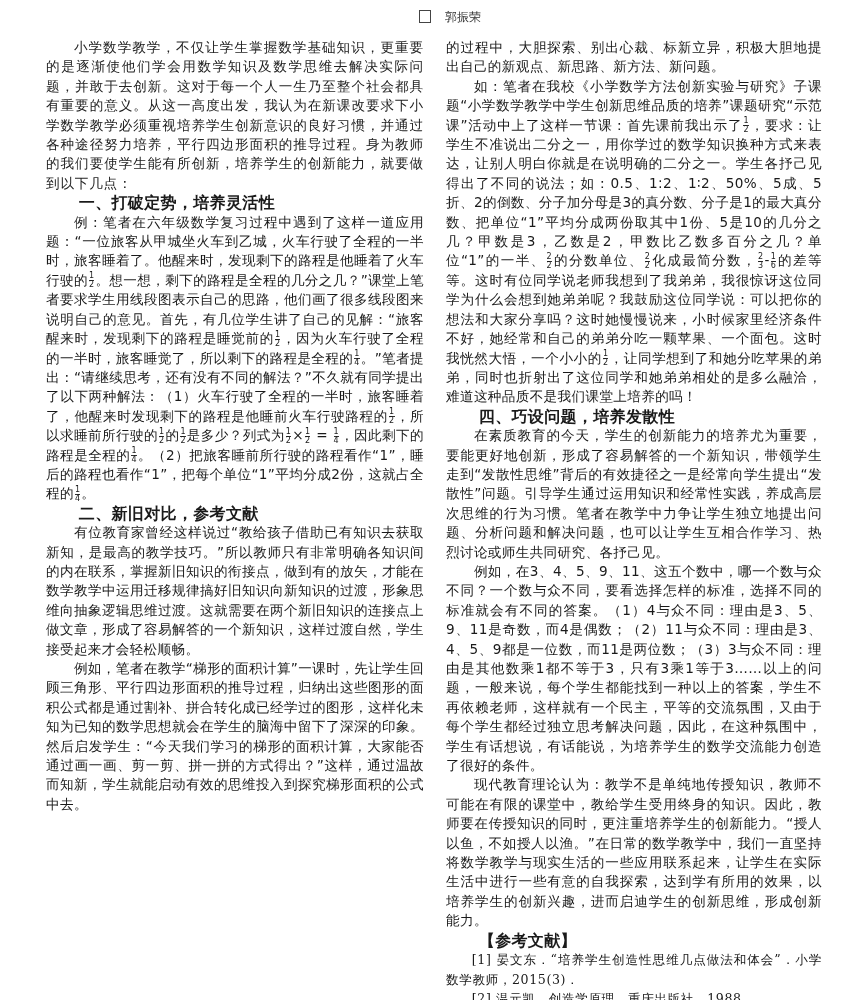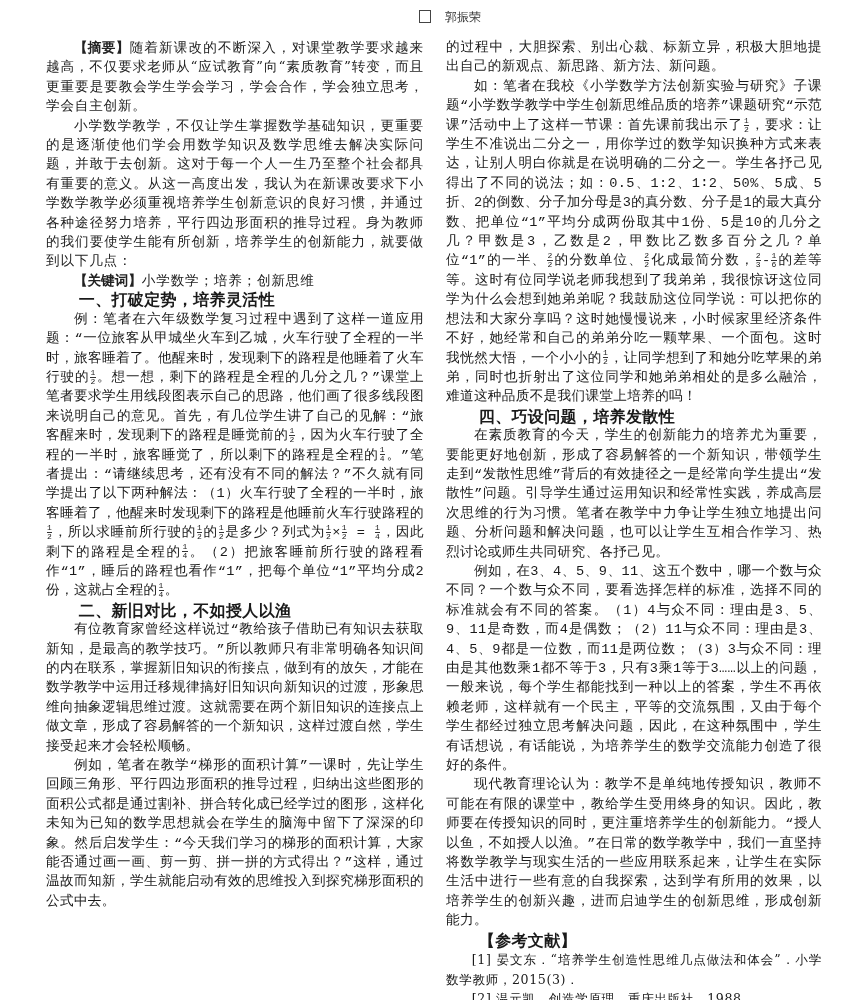--- a/index.html
+++ b/index.html
@@ -17,46 +17,44 @@
       display: inline-block; width: 10px; height: 11px; border: 1px solid #444;
       vertical-align: -2px; margin-right: 14px;
     }
     .col {
       position: absolute; top: 38px; width: 378px;
       font-size: 13.6px; line-height: 19.4px; text-align: justify;
       letter-spacing: 0.35px;
     }
     .col.left { left: 46px; }
     .col.right { left: 446px; width: 376px; }
-    .p { text-indent: 2.05em; margin: 0; font-family: Liberation Mono, monospace; }
+    .p { text-indent: 2.05em; margin: 0; }
     .p.noindent { text-indent: 0; }
     .serif { font-family: "DejaVu Serif", "Liberation Serif", serif; color: #222; letter-spacing: 0.8px; }
     .h2 { font-weight: bold; text-indent: 2.05em; margin: 0; font-size: 16px; }
     .kw-label { font-weight: bold; }
     .frac { font-size: 8px; display: inline-block; vertical-align: middle; line-height: 8px; text-align: center; text-indent: 0; margin: 0 1px; }
     .frac span { display: block; }
     .frac .num { border-bottom: 0.8px solid #333; }
     .ref { font-family: "DejaVu Serif", "Liberation Serif", serif; font-size: 12.6px; letter-spacing: 0.6px; }
   </style>
 </head>
 <body>
 
 <div class="header">
   <span class="box"></span><span>郭振荣</span>
 </div>
 
 <div class="col left">
-  <p class="p serif"><span class="kw-label" style="font-family:'DejaVu Sans',sans-serif;letter-spacing:0">【摘要】</span><span>随着新课改的不断深入，对课堂教学要求越来越高，不仅要求老师从“应试教育”向“素质教育”转变，而且更重要是要教会学生学会学习，学会合作，学会独立思考，学会自主创新。</span></p>
   <p class="p serif">小学数学教学，不仅让学生掌握数学基础知识，更重要的是逐渐使他们学会用数学知识及数学思维去解决实际问题，并敢于去创新。这对于每一个人一生乃至整个社会都具有重要的意义。从这一高度出发，我认为在新课改要求下小学数学教学必须重视培养学生创新意识的良好习惯，并通过各种途径努力培养，平行四边形面积的推导过程。身为教师的我们要使学生能有所创新，培养学生的创新能力，就要做到以下几点：</p>
-  <p class="p serif"><span class="kw-label" style="font-family:'DejaVu Sans',sans-serif;letter-spacing:0">【关键词】</span><span>小学数学；培养；创新思维</span></p>
 
   <p class="h2">一、打破定势，培养灵活性</p>
   <p class="p"><span>例：笔者在六年级数学复习过程中遇到了这样一道应用题：“一位旅客从甲城坐火车到乙城，火车行驶了全程的一半时，旅客睡着了。他醒来时，发现剩下的路程是他睡着了火车行驶的</span><span class="frac"><span class="num">1</span><span>2</span></span><span>。想一想，剩下的路程是全程的几分之几？”课堂上笔者要求学生用线段图表示自己的思路，他们画了很多线段图来说明自己的意见。首先，有几位学生讲了自己的见解：“旅客醒来时，发现剩下的路程是睡觉前的</span><span class="frac"><span class="num">1</span><span>2</span></span><span>，因为火车行驶了全程的一半时，旅客睡觉了，所以剩下的路程是全程的</span><span class="frac"><span class="num">1</span><span>4</span></span><span>。”笔者提出：“请继续思考，还有没有不同的解法？”不久就有同学提出了以下两种解法：（1）火车行驶了全程的一半时，旅客睡着了，他醒来时发现剩下的路程是他睡前火车行驶路程的</span><span class="frac"><span class="num">1</span><span>2</span></span><span>，所以求睡前所行驶的</span><span class="frac"><span class="num">1</span><span>2</span></span><span>的</span><span class="frac"><span class="num">1</span><span>2</span></span><span>是多少？列式为</span><span class="frac"><span class="num">1</span><span>2</span></span><span>×</span><span class="frac"><span class="num">1</span><span>2</span></span><span> = </span><span class="frac"><span class="num">1</span><span>4</span></span><span>，因此剩下的路程是全程的</span><span class="frac"><span class="num">1</span><span>4</span></span><span>。（2）把旅客睡前所行驶的路程看作“1”，睡后的路程也看作“1”，把每个单位“1”平均分成2份，这就占全程的</span><span class="frac"><span class="num">1</span><span>4</span></span><span>。</span></p>
 
-  <p class="h2">二、新旧对比，不如授人以渔</p>
+  <p class="h2">二、新旧对比，参考文献</p>
   <p class="p">有位教育家曾经这样说过“教给孩子借助已有知识去获取新知，是最高的教学技巧。”所以教师只有非常明确各知识间的内在联系，掌握新旧知识的衔接点，做到有的放矢，才能在数学教学中运用迁移规律搞好旧知识向新知识的过渡，形象思维向抽象逻辑思维过渡。这就需要在两个新旧知识的连接点上做文章，形成了容易解答的一个新知识，这样过渡自然，学生接受起来才会轻松顺畅。</p>
   <p class="p">例如，笔者在教学“梯形的面积计算”一课时，先让学生回顾三角形、平行四边形面积的推导过程，归纳出这些图形的面积公式都是通过割补、拼合转化成已经学过的图形，这样化未知为已知的数学思想就会在学生的脑海中留下了深深的印象。然后启发学生：“今天我们学习的梯形的面积计算，大家能否通过画一画、剪一剪、拼一拼的方式得出？”这样，通过温故而知新，学生就能启动有效的思维投入到探究梯形面积的公式中去。</p>
 
 </div>
 
 <div class="col right">
   <p class="p noindent">的过程中，大胆探索、别出心裁、标新立异，积极大胆地提出自己的新观点、新思路、新方法、新问题。</p>
   <p class="p"><span>如：笔者在我校《小学数学方法创新实验与研究》子课题“小学数学教学中学生创新思维品质的培养”课题研究“示范课”活动中上了这样一节课：首先课前我出示了</span><span class="frac"><span class="num">1</span><span>2</span></span><span>，要求：让学生不准说出二分之一，用你学过的数学知识换种方式来表达，让别人明白你就是在说明确的二分之一。学生各抒己见得出了不同的说法；如：0.5、1:2、1∶2、50%、5成、5折、2的倒数、分子加分母是3的真分数、分子是1的最大真分数、把单位“1”平均分成两份取其中1份、5是10的几分之几？甲数是3，乙数是2，甲数比乙数多百分之几？单位“1”的一半、</span><span class="frac"><span class="num">2</span><span>2</span></span><span>的分数单位、</span><span class="frac"><span class="num">2</span><span>2</span></span><span>化成最简分数，</span><span class="frac"><span class="num">2</span><span>3</span></span>-<span class="frac"><span class="num">1</span><span>6</span></span><span>的差等等。这时有位同学说老师我想到了我弟弟，我很惊讶这位同学为什么会想到她弟弟呢？我鼓励这位同学说：可以把你的想法和大家分享吗？这时她慢慢说来，小时候家里经济条件不好，她经常和自己的弟弟分吃一颗苹果、一个面包。这时我恍然大悟，一个小小的</span><span class="frac"><span class="num">1</span><span>2</span></span><span>，让同学想到了和她分吃苹果的弟弟，同时也折射出了这位同学和她弟弟相处的是多么融洽，难道这种品质不是我们课堂上培养的吗！</span></p>
 
   <p class="h2">四、巧设问题，培养发散性</p>

